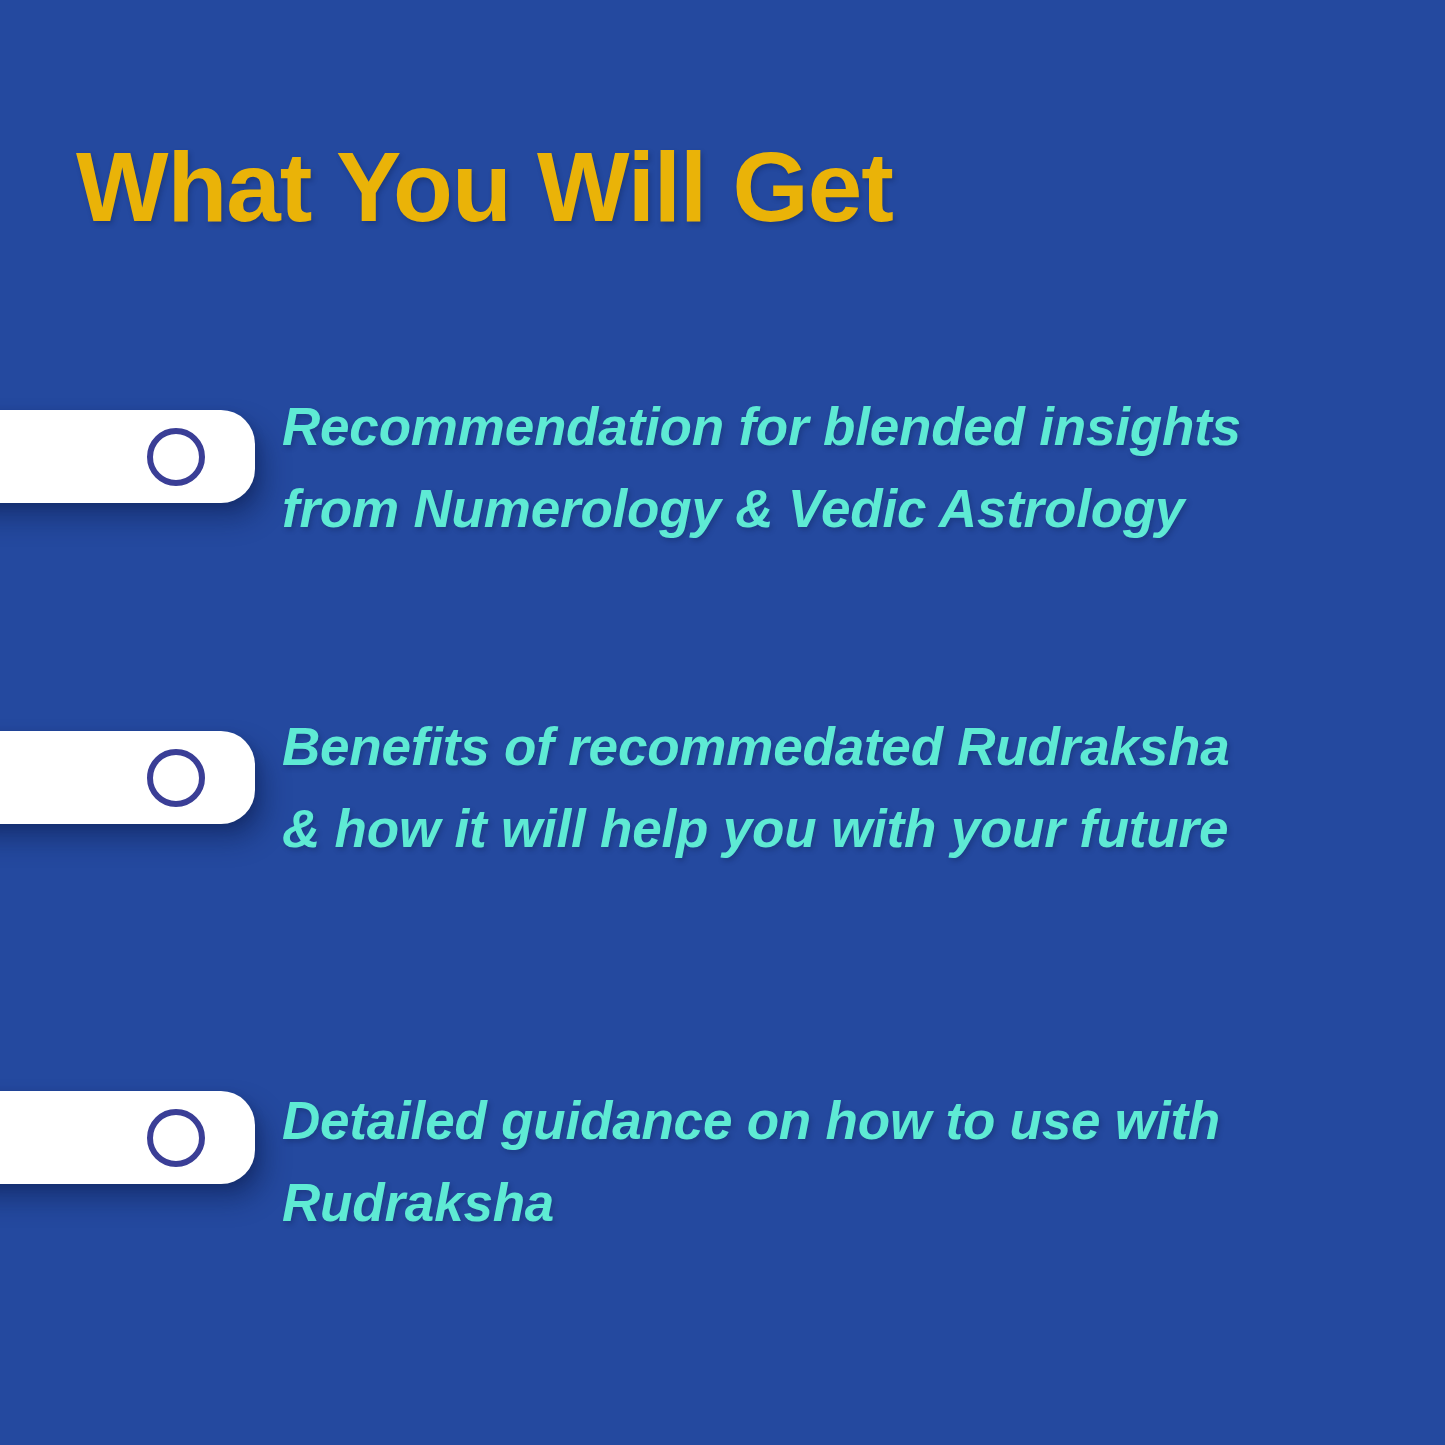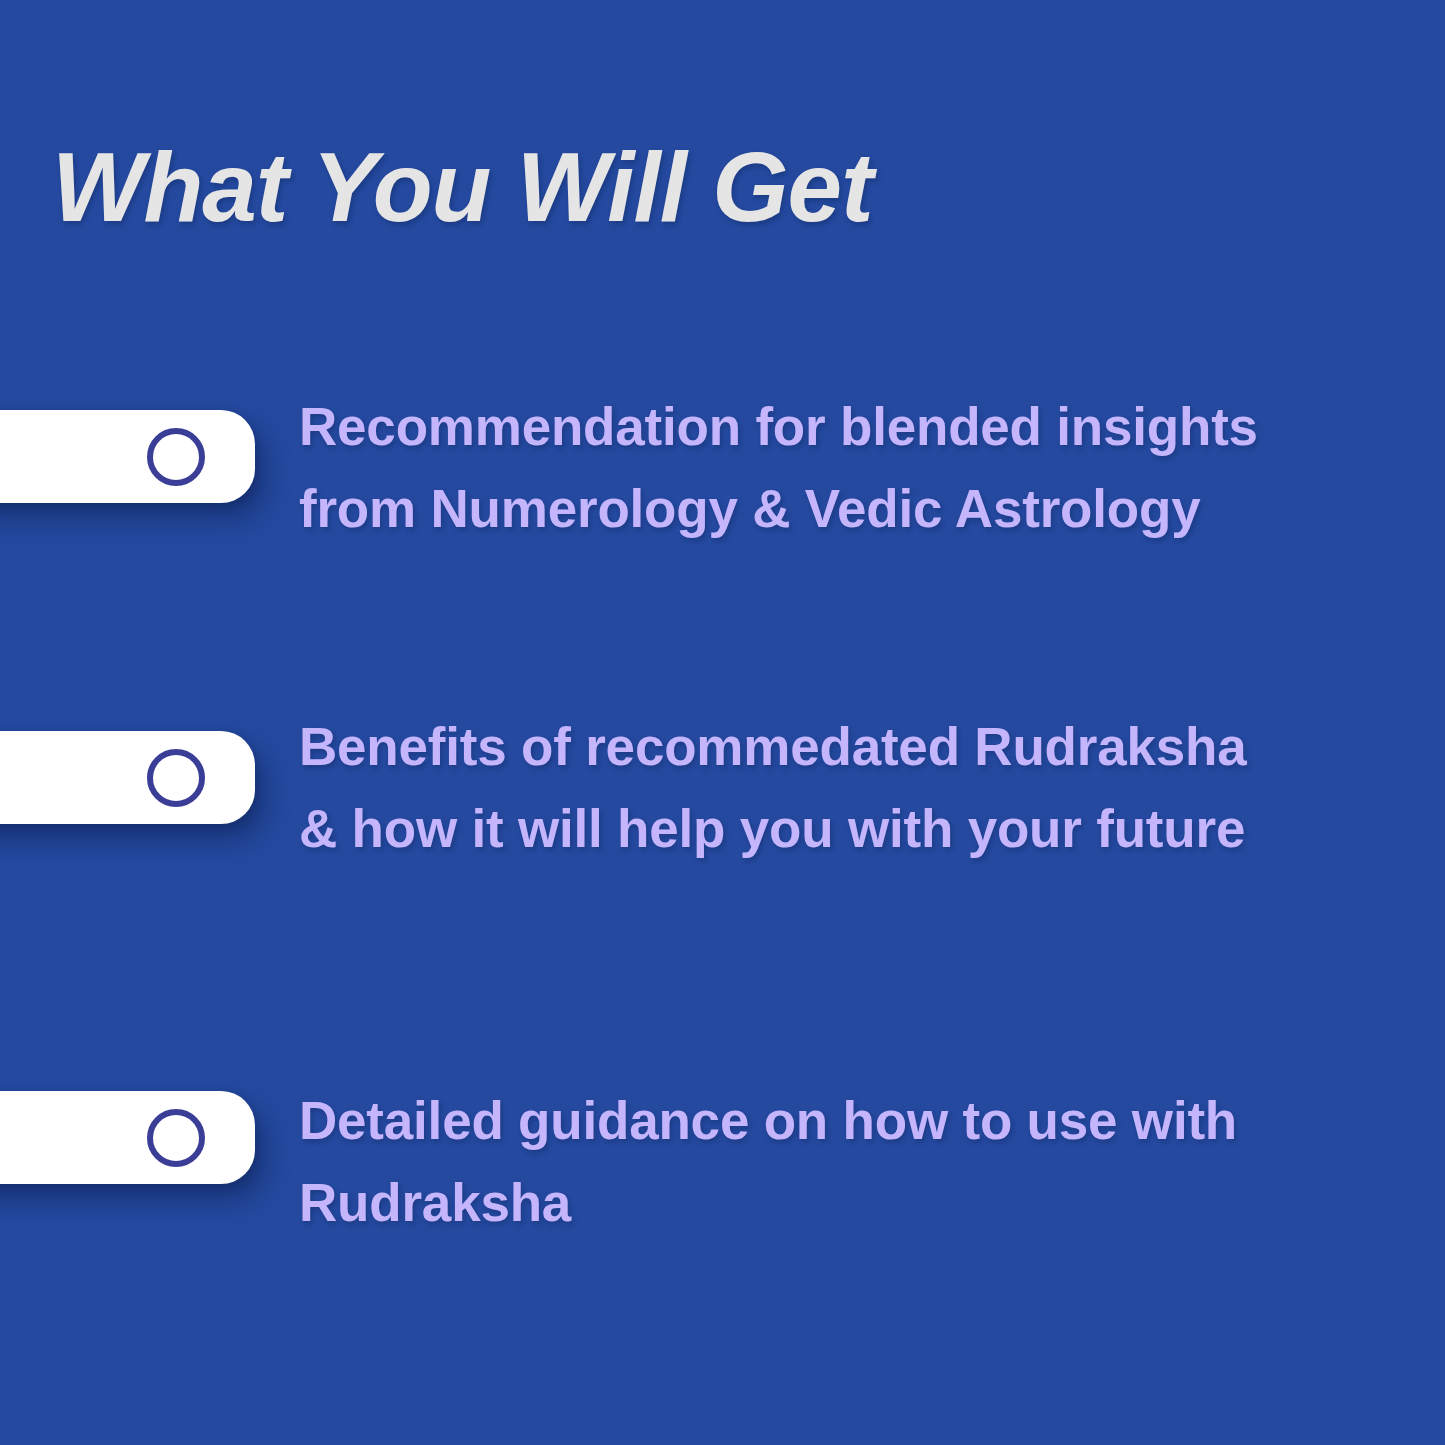--- a/index.html
+++ b/index.html
@@ -14,30 +14,29 @@
     height: 1445px;
     background: #24499f;
     overflow: hidden;
     font-family: "Liberation Sans", "DejaVu Sans", sans-serif;
     -webkit-font-smoothing: antialiased;
   }
 
   
   .page-title {
     position: absolute;
-    left: 52px;
+    left: 76px;
     top: 138px;
     font-size: 98px;
     font-weight: 700;
     line-height: 1.0;
-    color: #e5e5e5;
+    color: #eab308;
     letter-spacing: -1px;
     white-space: nowrap;
     text-shadow: 2px 3px 5px rgba(10, 25, 70, 0.30);
-    font-style: italic;
   }
 
   
   .bullet-list {
     position: absolute;
     left: 0;
     top: 0;
     width: 1445px;
     height: 1445px;
   }
@@ -70,29 +69,30 @@
     width: 58px;
     height: 58px;
     border-radius: 50%;
     border: 6px solid #3a3e96;
     box-sizing: border-box;
     background: transparent;
   }
 
   .bullet-text {
     position: absolute;
-    left: 299px;
+    left: 282px;
     width: 980px;
     font-size: 53px;
     font-weight: 700;
     line-height: 82px;
-    color: #c4b5fd;
+    color: #5eead4;
     letter-spacing: -0.2px;
     white-space: pre-wrap;
     text-shadow: 2px 3px 5px rgba(10, 25, 70, 0.28);
+    font-style: italic;
   }
 
   
   #row-1 { top: 0; }
   #row-1 .marker-pill { top: 410px; }
   #row-1 .bullet-text { top: 386px; }
 
   
   #row-2 { top: 0; }
   #row-2 .marker-pill { top: 731px; }

